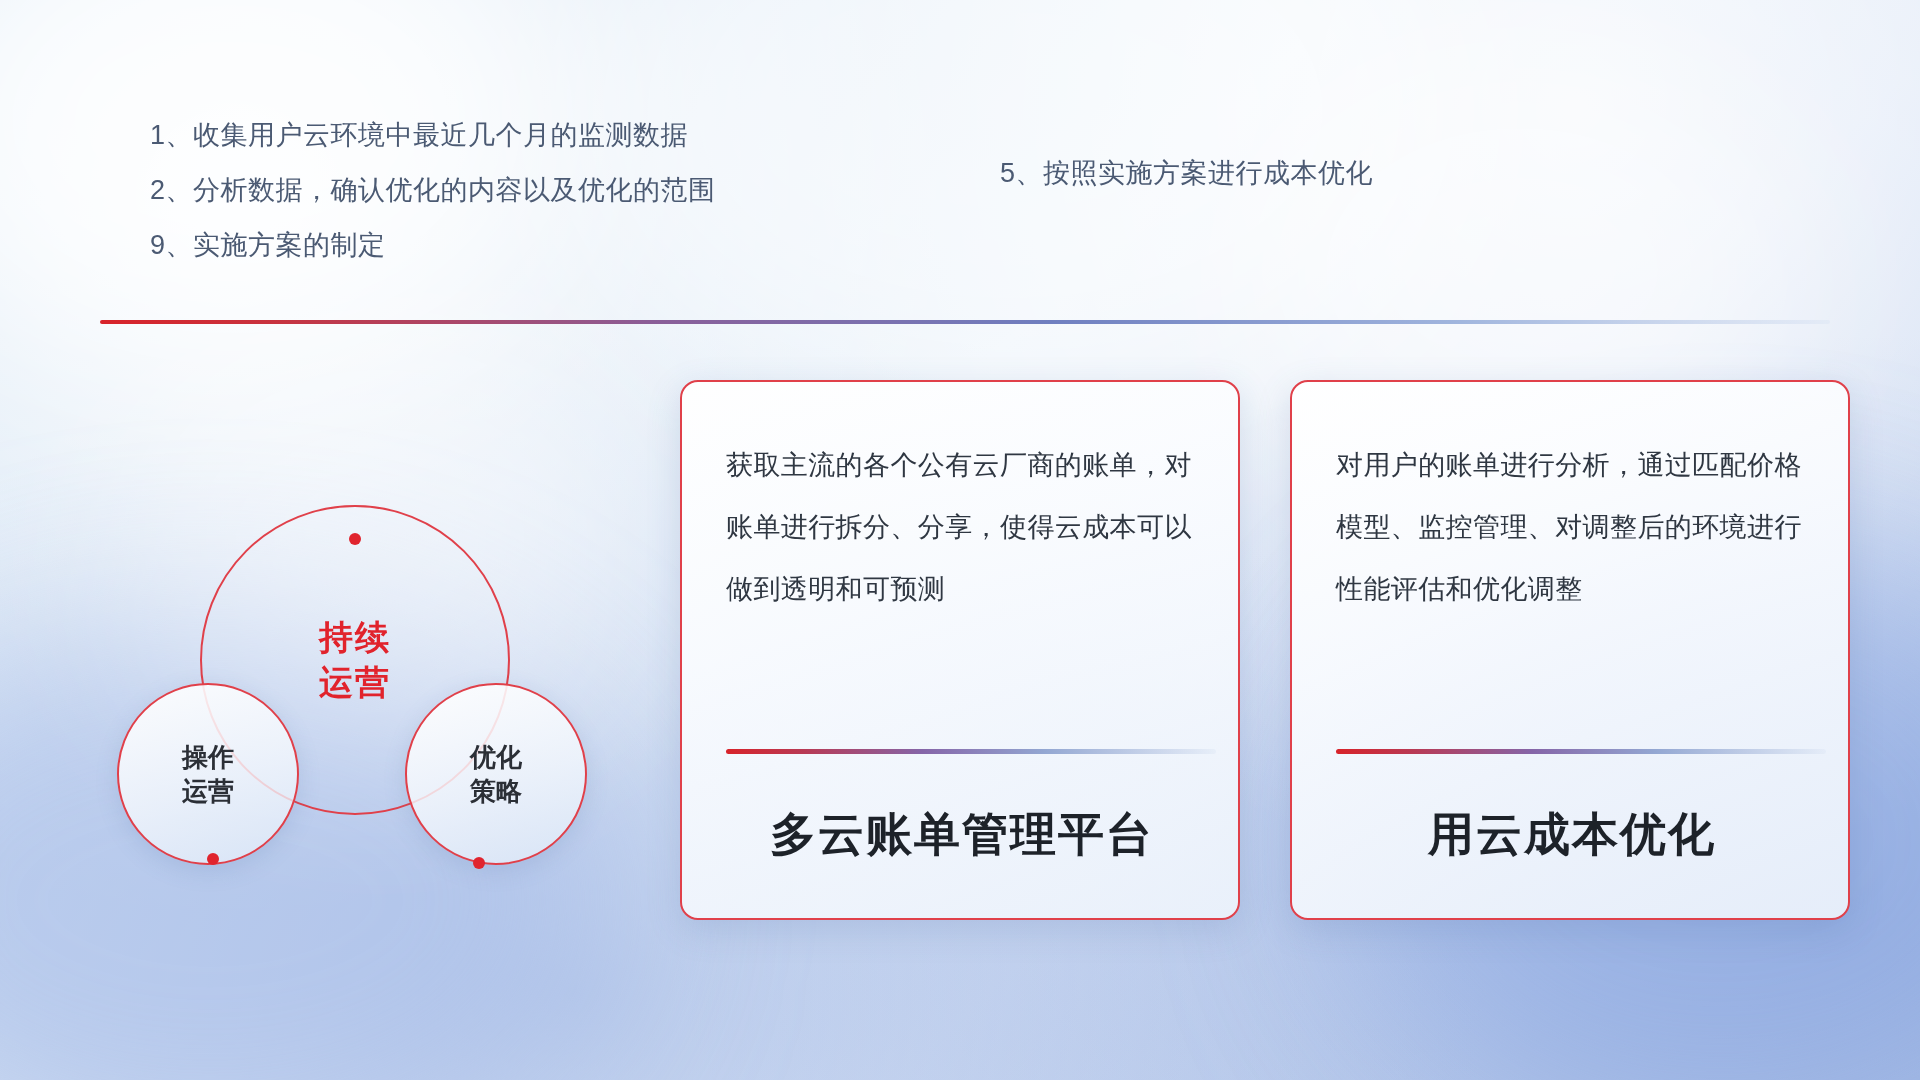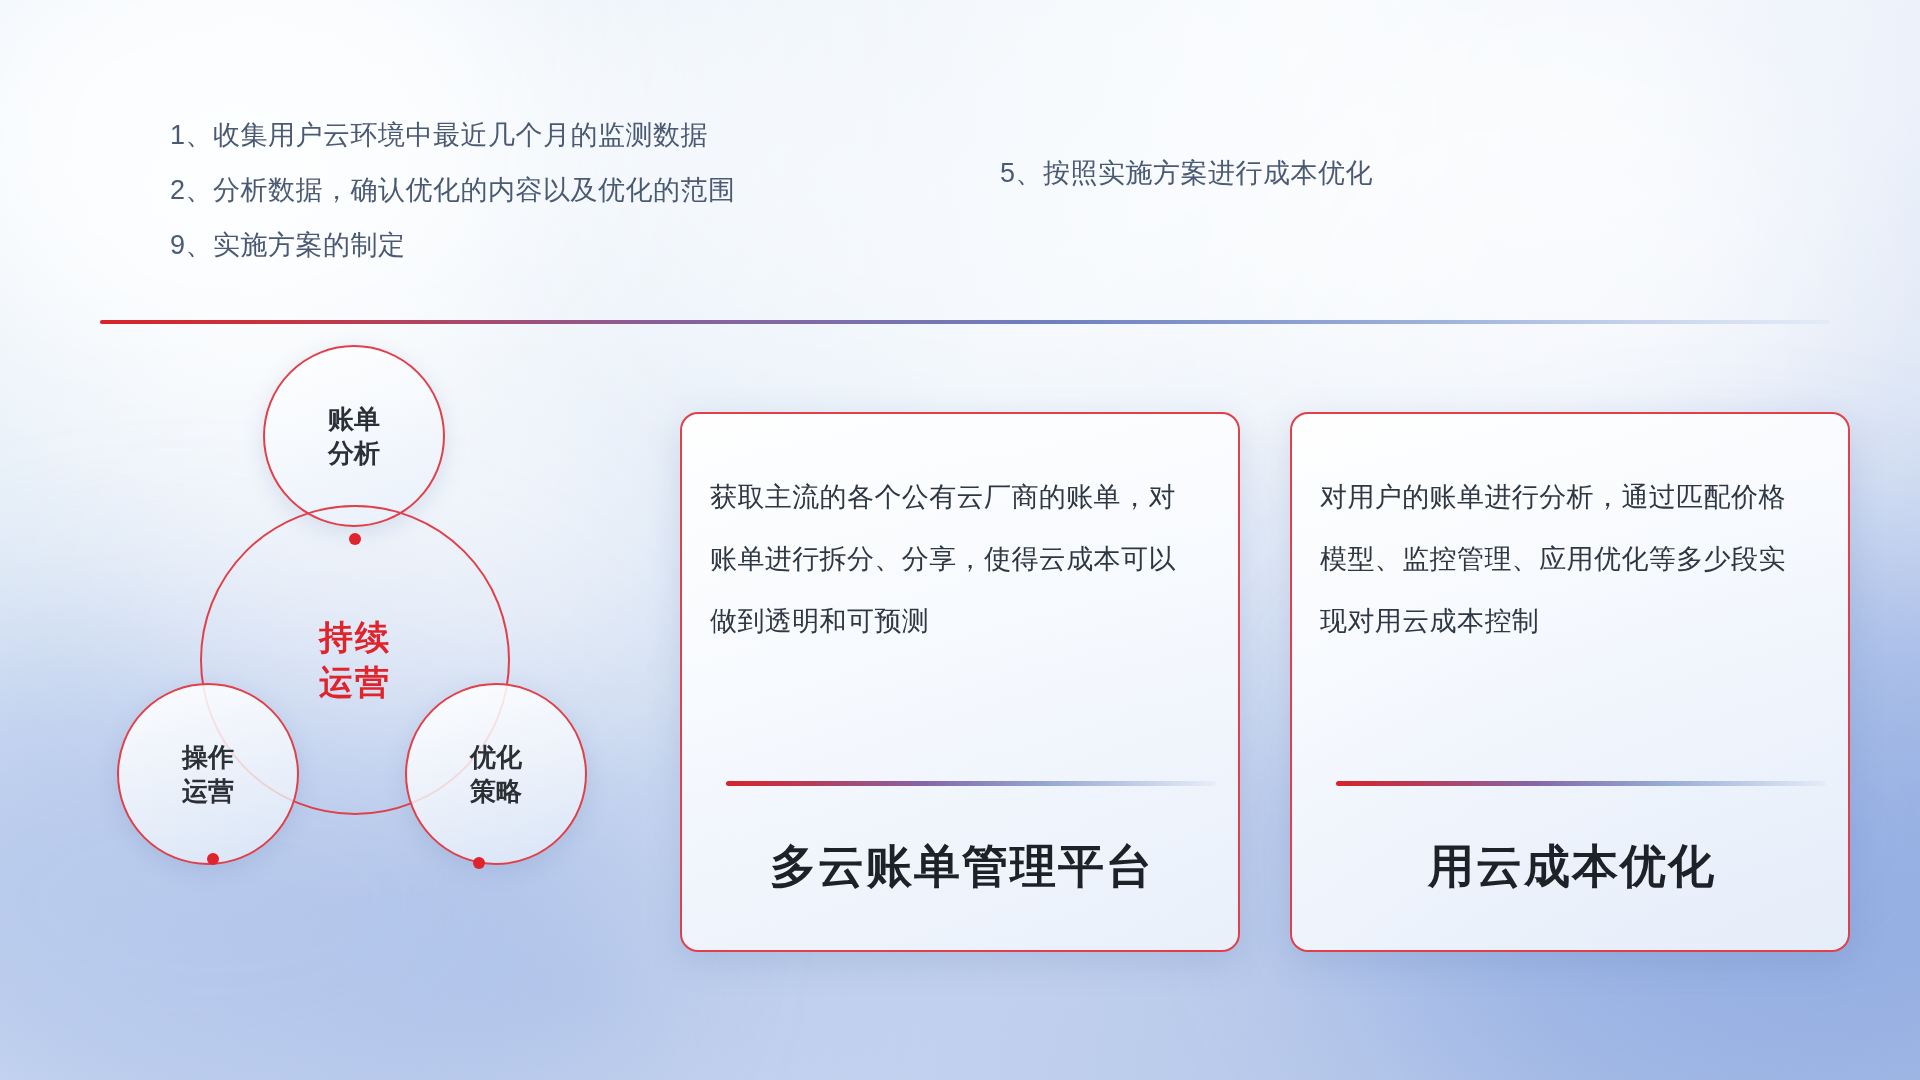--- a/index.html
+++ b/index.html
@@ -43,21 +43,21 @@
     position: absolute;
     top: 108px;
     left: 150px;
     width: 1640px;
     height: 180px;
   }
   .steps-col {
     position: absolute;
     top: 0;
   }
-  .steps-col.left { left: 0; margin-left: 20px; }
+  .steps-col.left { left: 0; }
   .steps-col.right { left: 850px; top: 38px; }
 
   .step-line {
     font-size: 27px;
     line-height: 55px;
     color: #4b5a73;
     letter-spacing: 0.5px;
     white-space: nowrap;
   }
 
@@ -133,22 +133,21 @@
   .card {
     position: absolute;
     top: 380px;
     width: 560px;
     height: 540px;
     border-radius: 18px;
     border: 2px solid #e0404a;
     box-sizing: border-box;
     background: linear-gradient(160deg, rgba(255,255,255,0.96) 0%, rgba(250,252,255,0.92) 40%, rgba(238,244,252,0.90) 100%);
     box-shadow: 0 10px 34px rgba(80,110,165,0.18);
-    padding: 52px 44px 34px 28px;
-    margin-top: 32px;
+    padding: 52px 44px 34px 44px;
   }
   .card.c1 { left: 680px; }
   .card.c2 { left: 1290px; }
 
   .card-body {
     font-size: 27px;
     line-height: 62px;
     color: #2f3742;
     letter-spacing: 0.4px;
   }
@@ -193,26 +192,20 @@
     </div>
     <div class="steps-col right">
       <div class="step-line">5、按照实施方案进行成本优化</div>
     </div>
   </div>
 
   <div class="divider"></div>
 
   <div class="venn">
 
-    <div class="circ small top">
-      <div>
-        <div>账单</div>
-        <div>分析</div>
-      </div>
-    </div>
 
     <div class="circ center">
       <div class="ctxt">
         <div>持续</div>
         <div>运营</div>
       </div>
     </div>
 
     <div class="circ small bl">
       <div>
@@ -233,18 +226,18 @@
     <div class="dot d3"></div>
   </div>
 
   <div class="card c1">
     <div class="card-body">获取主流的各个公有云厂商的账单，对账单进行拆分、分享，使得云成本可以做到透明和可预测</div>
     <div class="card-rule"></div>
     <div class="card-title">多云账单管理平台</div>
   </div>
 
   <div class="card c2">
-    <div class="card-body">对用户的账单进行分析，通过匹配价格模型、监控管理、应用优化等多少段实现对用云成本控制</div>
+    <div class="card-body">对用户的账单进行分析，通过匹配价格模型、监控管理、对调整后的环境进行性能评估和优化调整</div>
     <div class="card-rule"></div>
     <div class="card-title">用云成本优化</div>
   </div>
 
 </div>
 
 </body></html>

